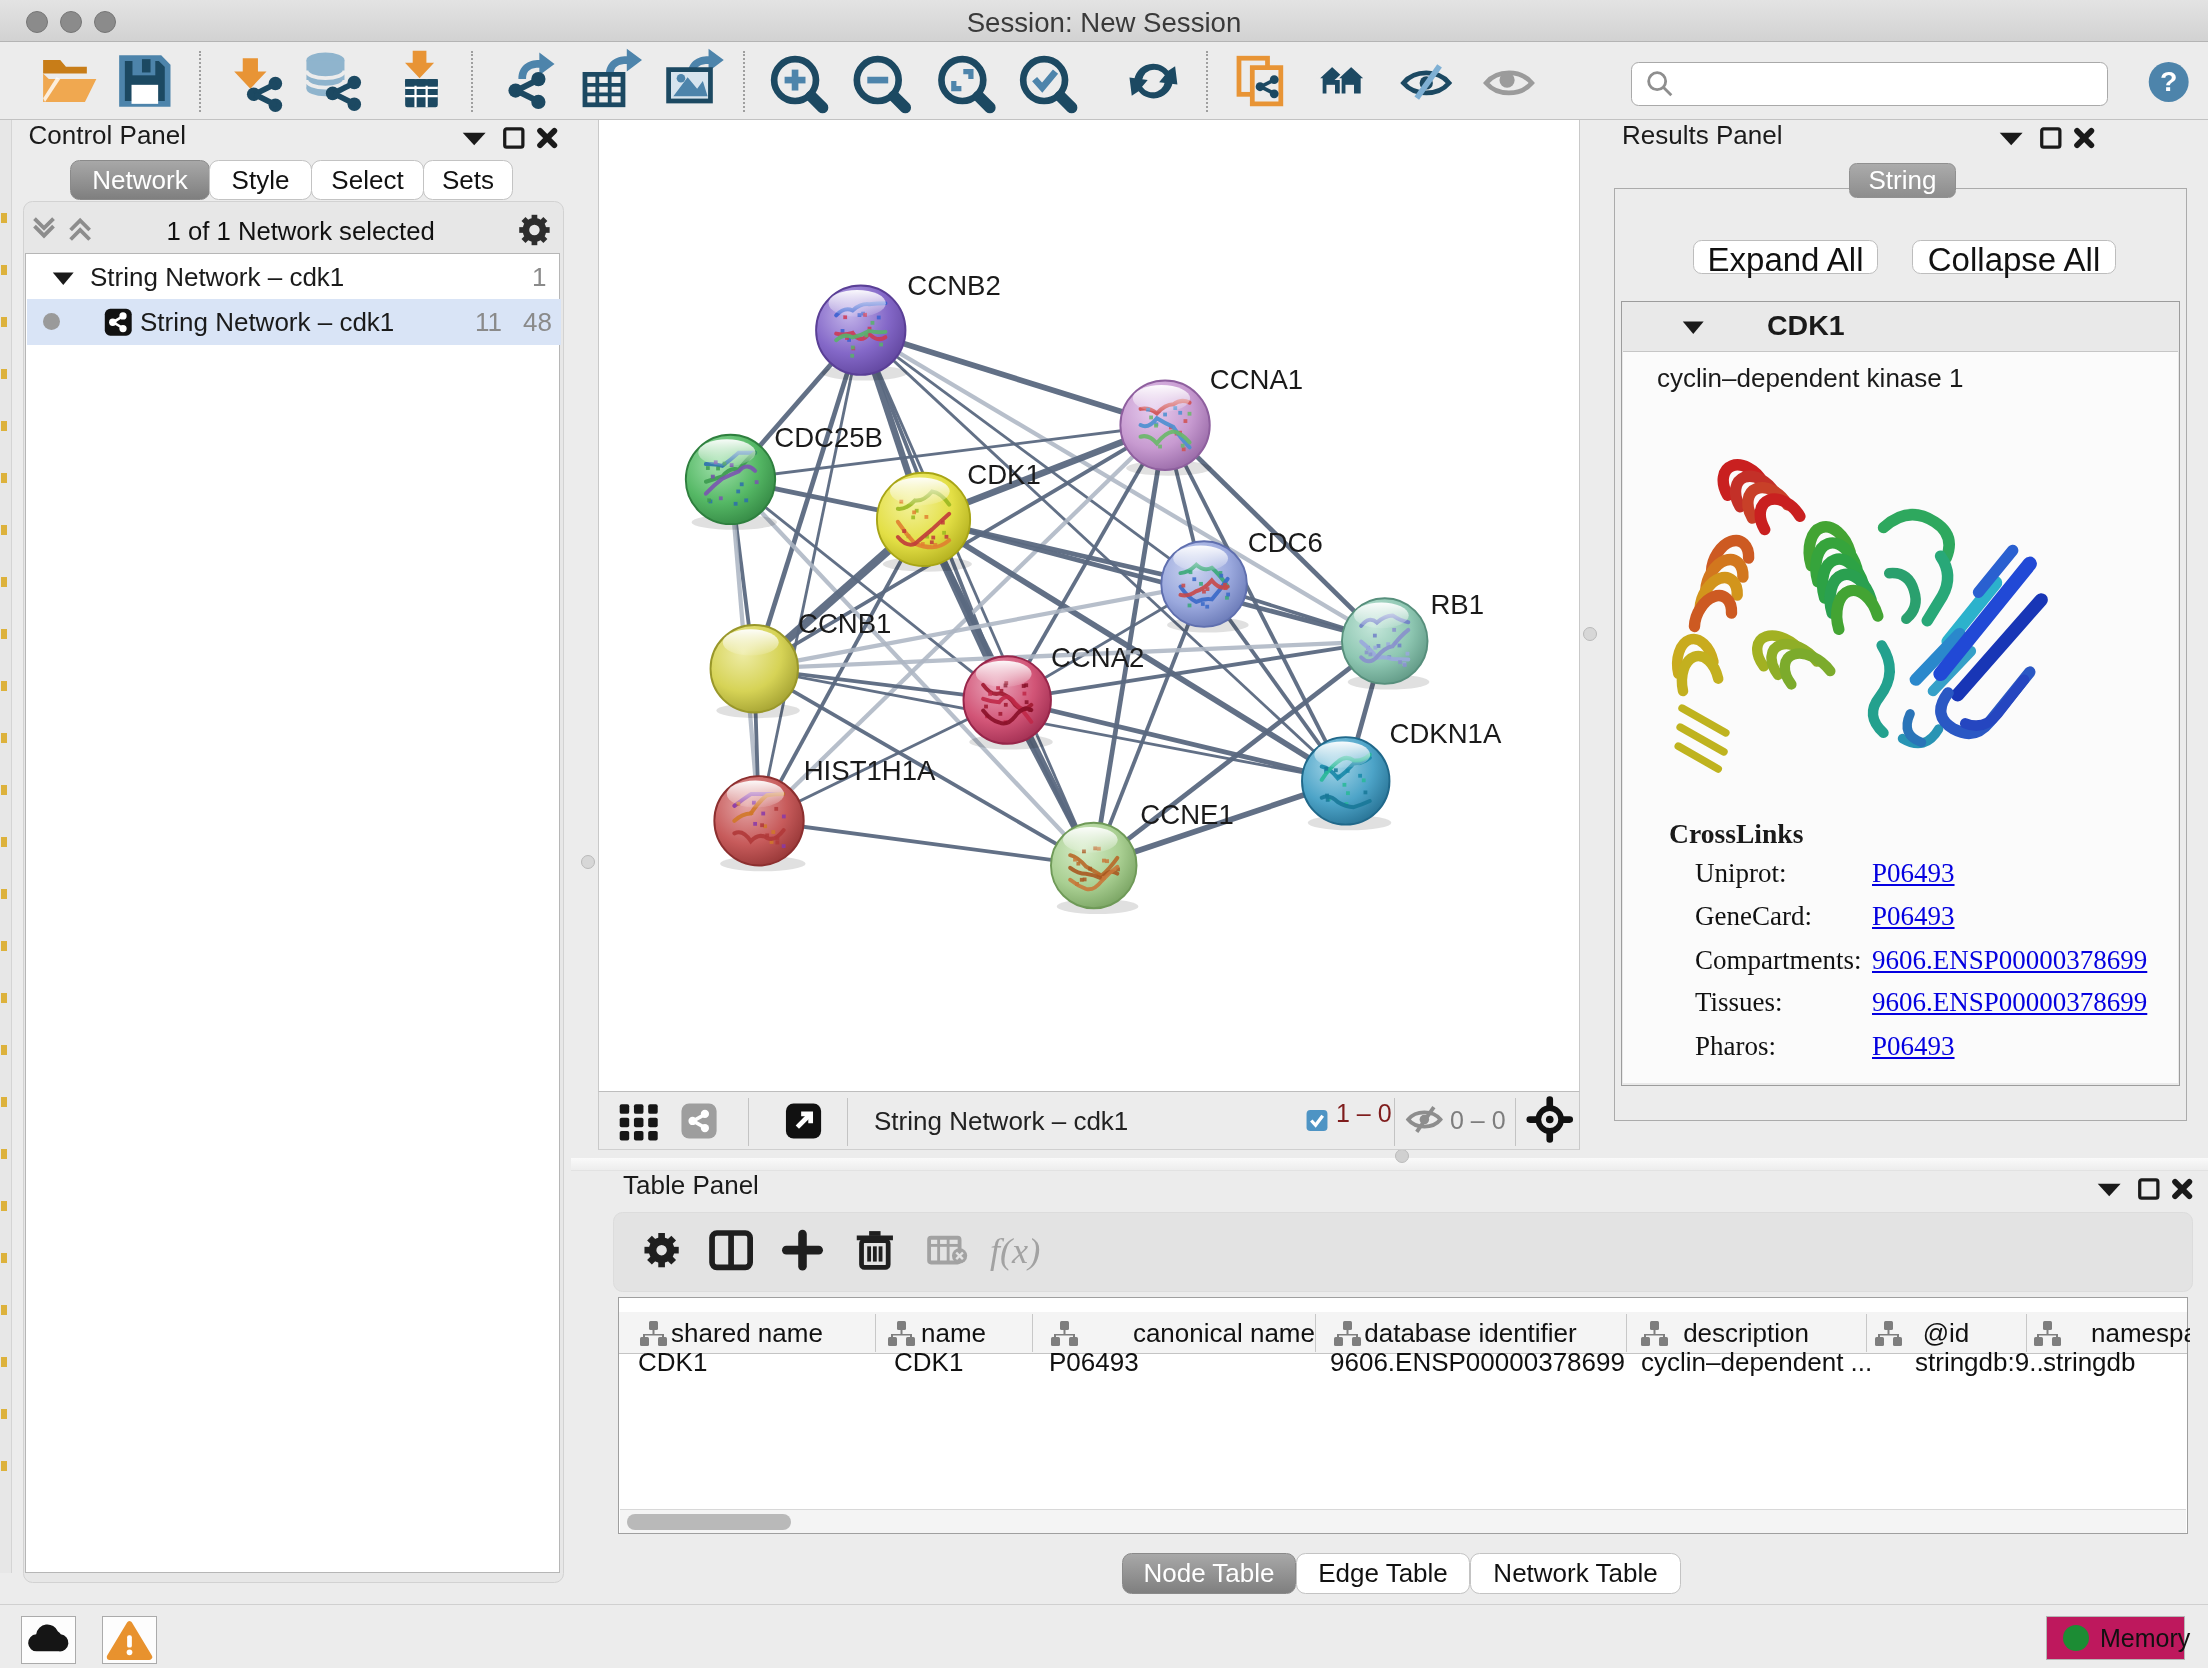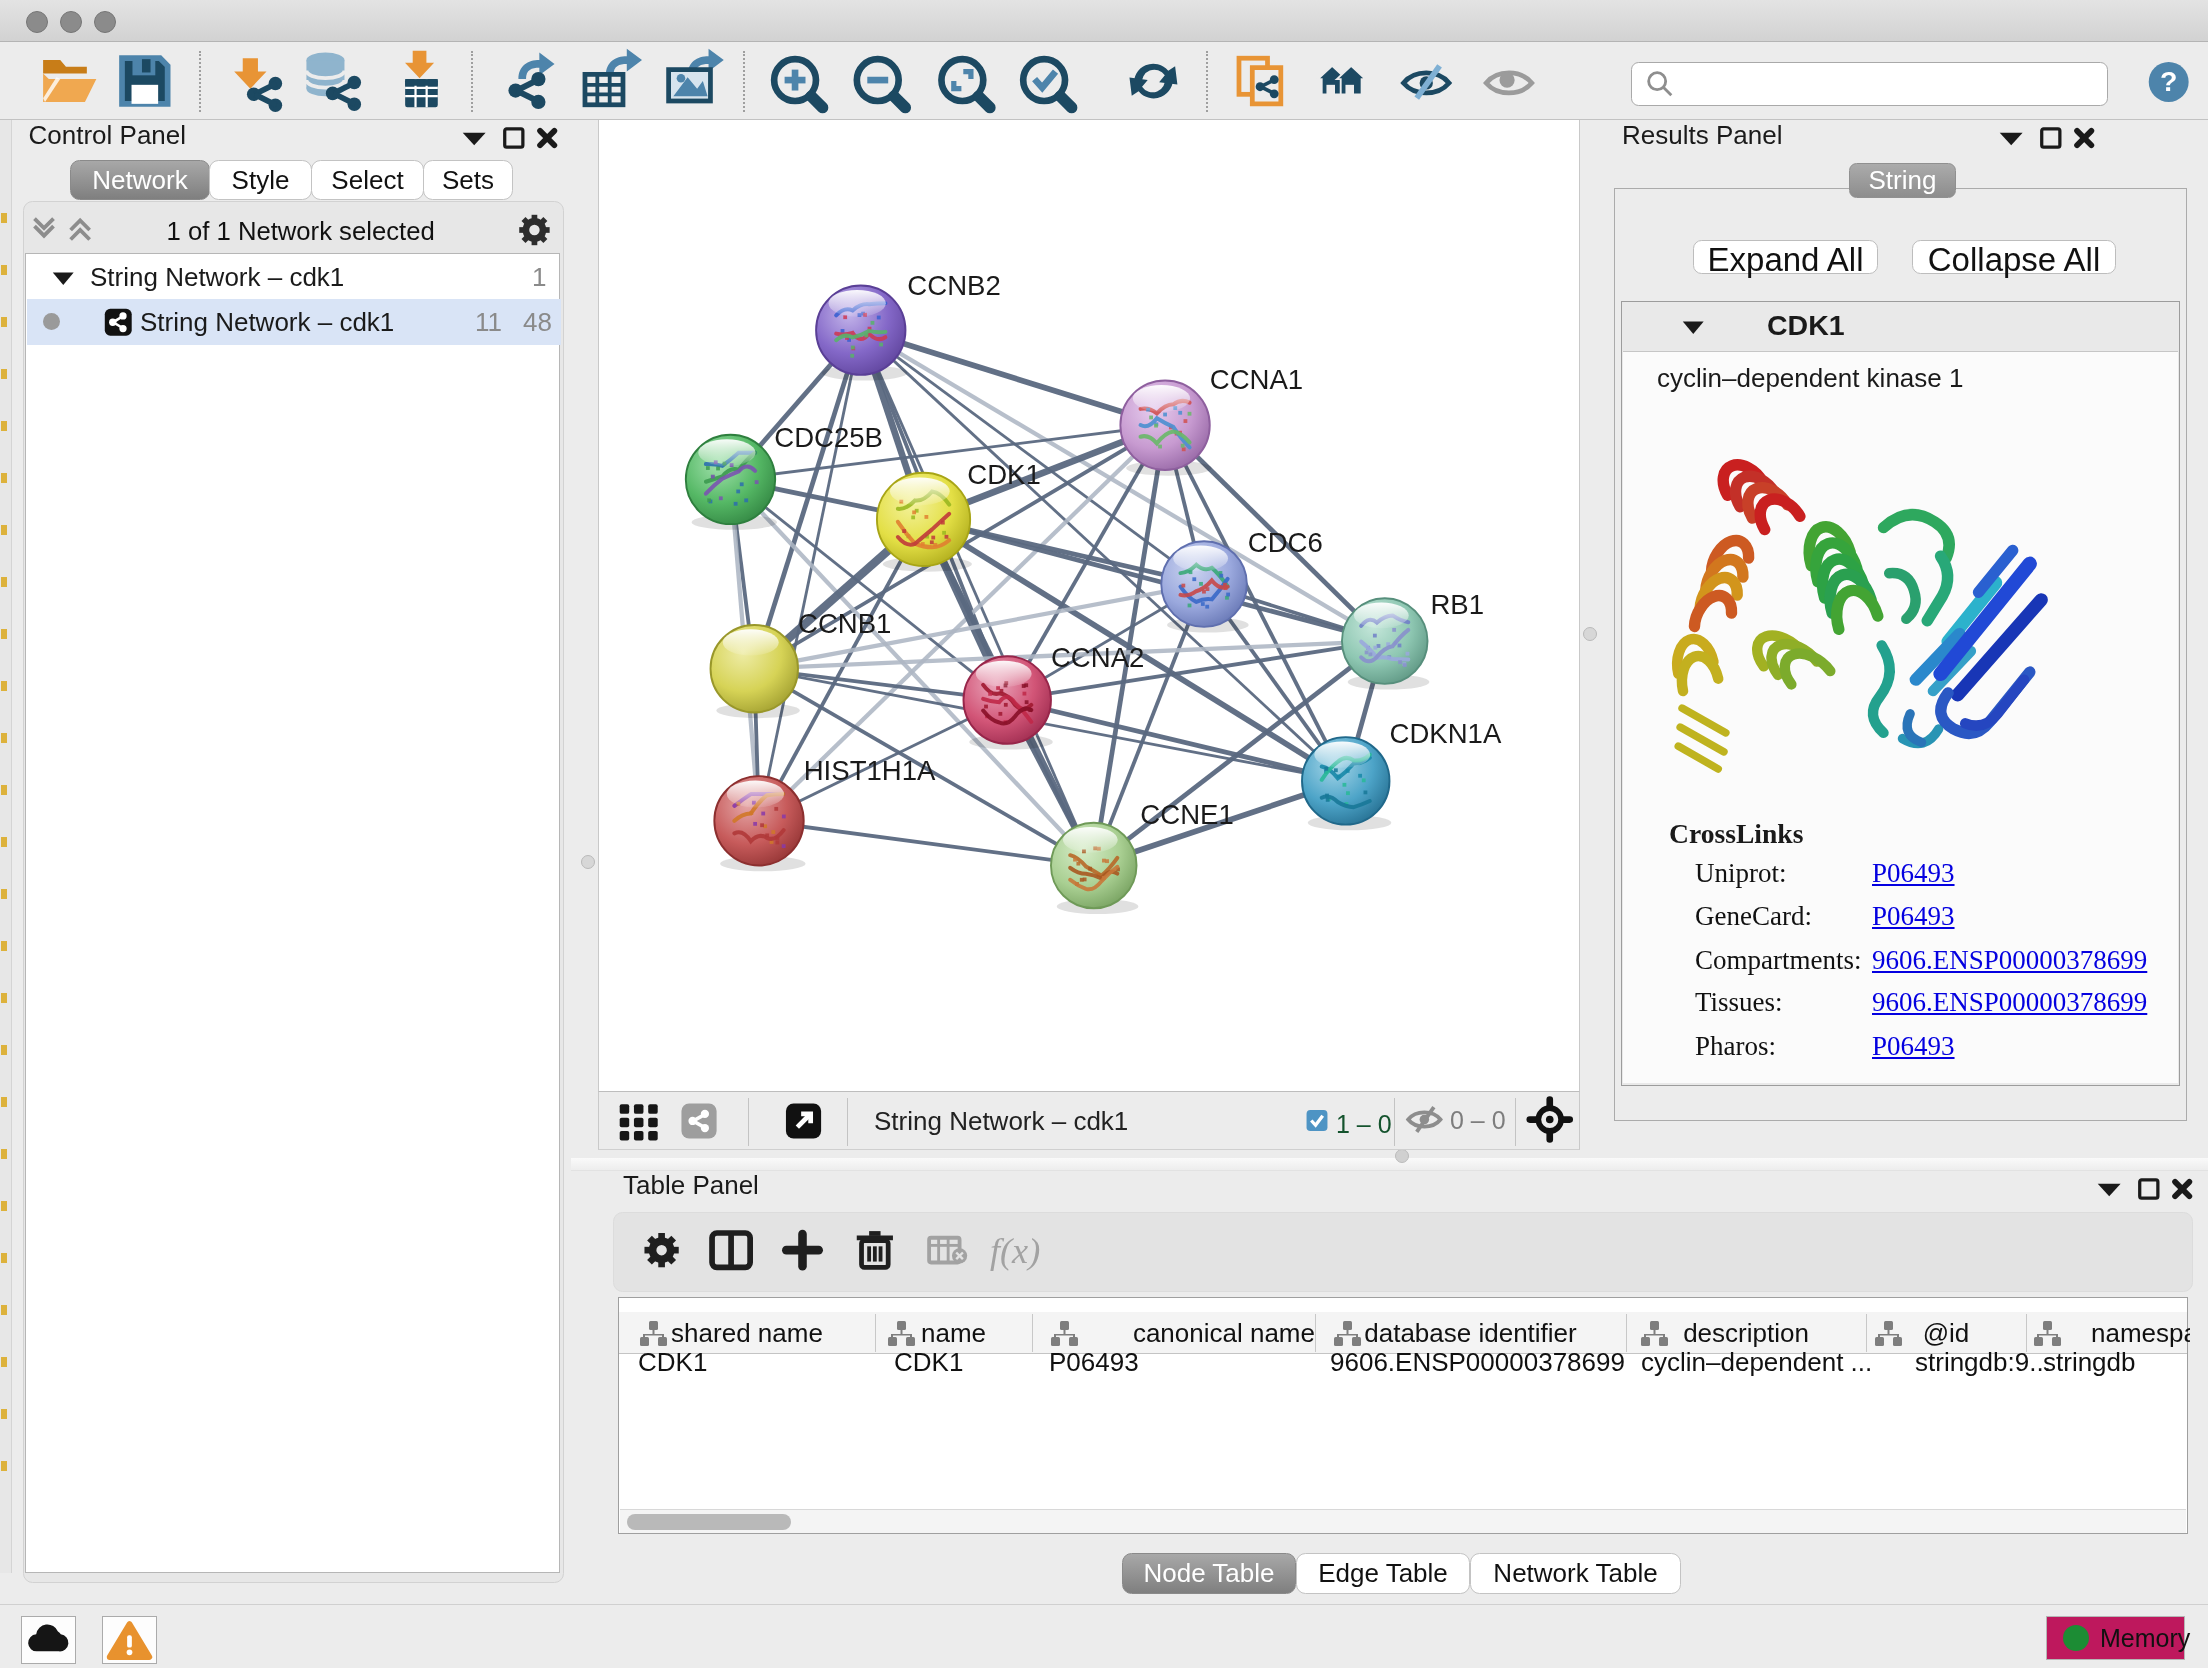--- a/index.html
+++ b/index.html
@@ -58,20 +58,21 @@
 #leftstrip:before{content:'';position:absolute;left:1px;top:57px;width:5.7px;height:1332px;background:repeating-linear-gradient(#e7e7e7 0px,#e7e7e7 36px,#ddb23c 36px,#ddb23c 46px,#e7e7e7 46px,#e7e7e7 52px)}
 </style>
 </head>
 <body>
 <div class="abs" id="leftstrip"></div>
 
 <div class="abs" id="titlebar">
   <div class="light" style="left:26px"></div>
   <div class="light" style="left:60px"></div>
   <div class="light" style="left:94px"></div>
+  <div class="abs" id="title">Session: New Session</div>
 </div>
 
 <div class="abs" id="toolbar">
   <svg width="2208" height="77" viewBox="0 0 2322 81" style="position:absolute;left:0;top:0">
     <defs>
       <g id="shareglyph">
           <circle cx="13" cy="-12" r="7.5"></circle>
           <circle cx="-11" cy="0" r="7.5"></circle>
           <circle cx="13" cy="12" r="7.5"></circle>
           <path d="M-11 -3 L13 -15 L15 -9 L-9 3Z"></path>
@@ -726,21 +727,21 @@
       <text x="844" y="820" font-size="29" font-family="Liberation Sans, sans-serif" fill="#1a1a1a">HIST1H1A</text>
       <text x="1198" y="866" font-size="29" font-family="Liberation Sans, sans-serif" fill="#1a1a1a">CCNE1</text>
     </svg>
 </div>
 <div class="abs" id="netbar">
   <div class="nsep" style="left:149px"></div>
   <div class="nsep" style="left:248px"></div>
   <div class="nsep" style="left:795px"></div>
   <div class="nsep" style="left:916px"></div>
   <div style="position:absolute;left:275px;top:14.3px;font-size:26px;color:#222">String Network – cdk1</div>
-  <div style="position:absolute;left:737px;top:18px;font-size:25px;color:#14532d">1 – 0</div>
+  <div style="position:absolute;left:737px;top:7px;font-size:25px;color:#7f1d1d">1 – 0</div>
   <div style="position:absolute;left:851px;top:14.3px;font-size:25px;color:#7d7d7d">0 – 0</div>
   <svg width="980" height="57" viewBox="0 0 1030 60" style="position:absolute;left:0;top:0">
     <g fill="#161616">
       <g transform="translate(21,13)">
           <rect x="0" y="0" width="10" height="10" rx="2"></rect>
           <rect x="15" y="0" width="10" height="10" rx="2"></rect>
           <rect x="30" y="0" width="10" height="10" rx="2"></rect>
           <rect x="0" y="14" width="10" height="10" rx="2"></rect>
           <rect x="15" y="14" width="10" height="10" rx="2"></rect>
           <rect x="30" y="14" width="10" height="10" rx="2"></rect>

